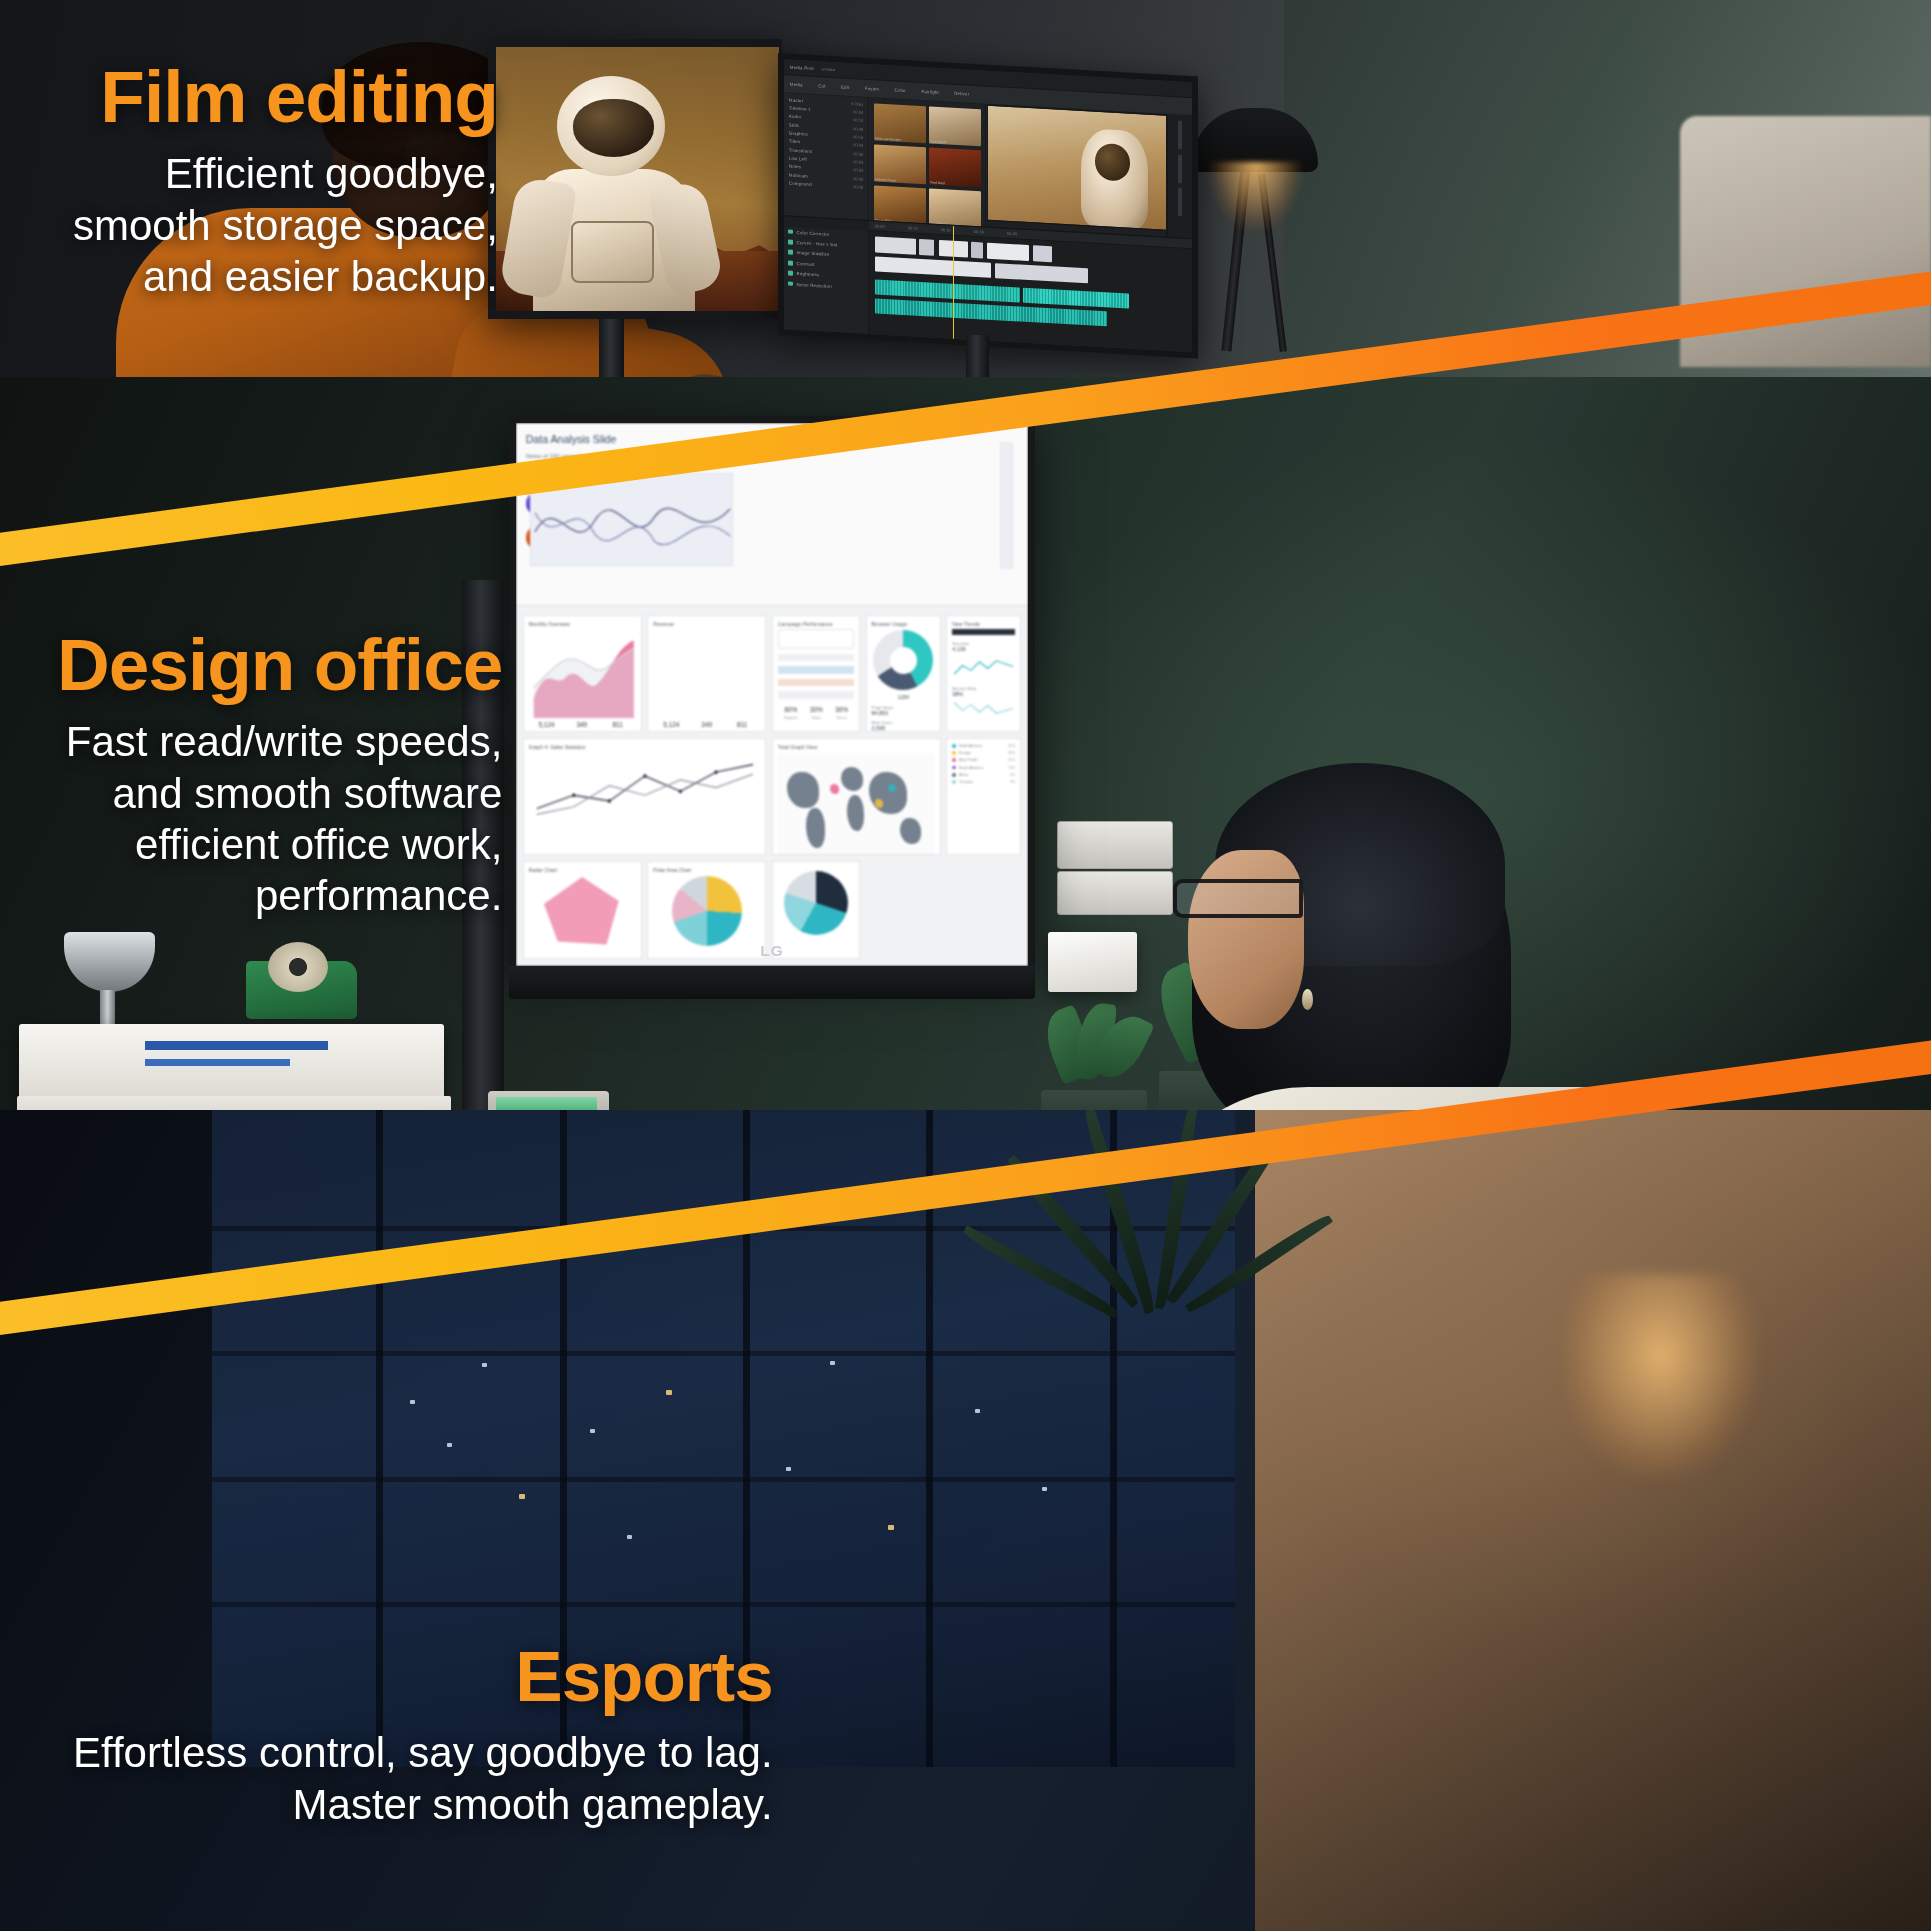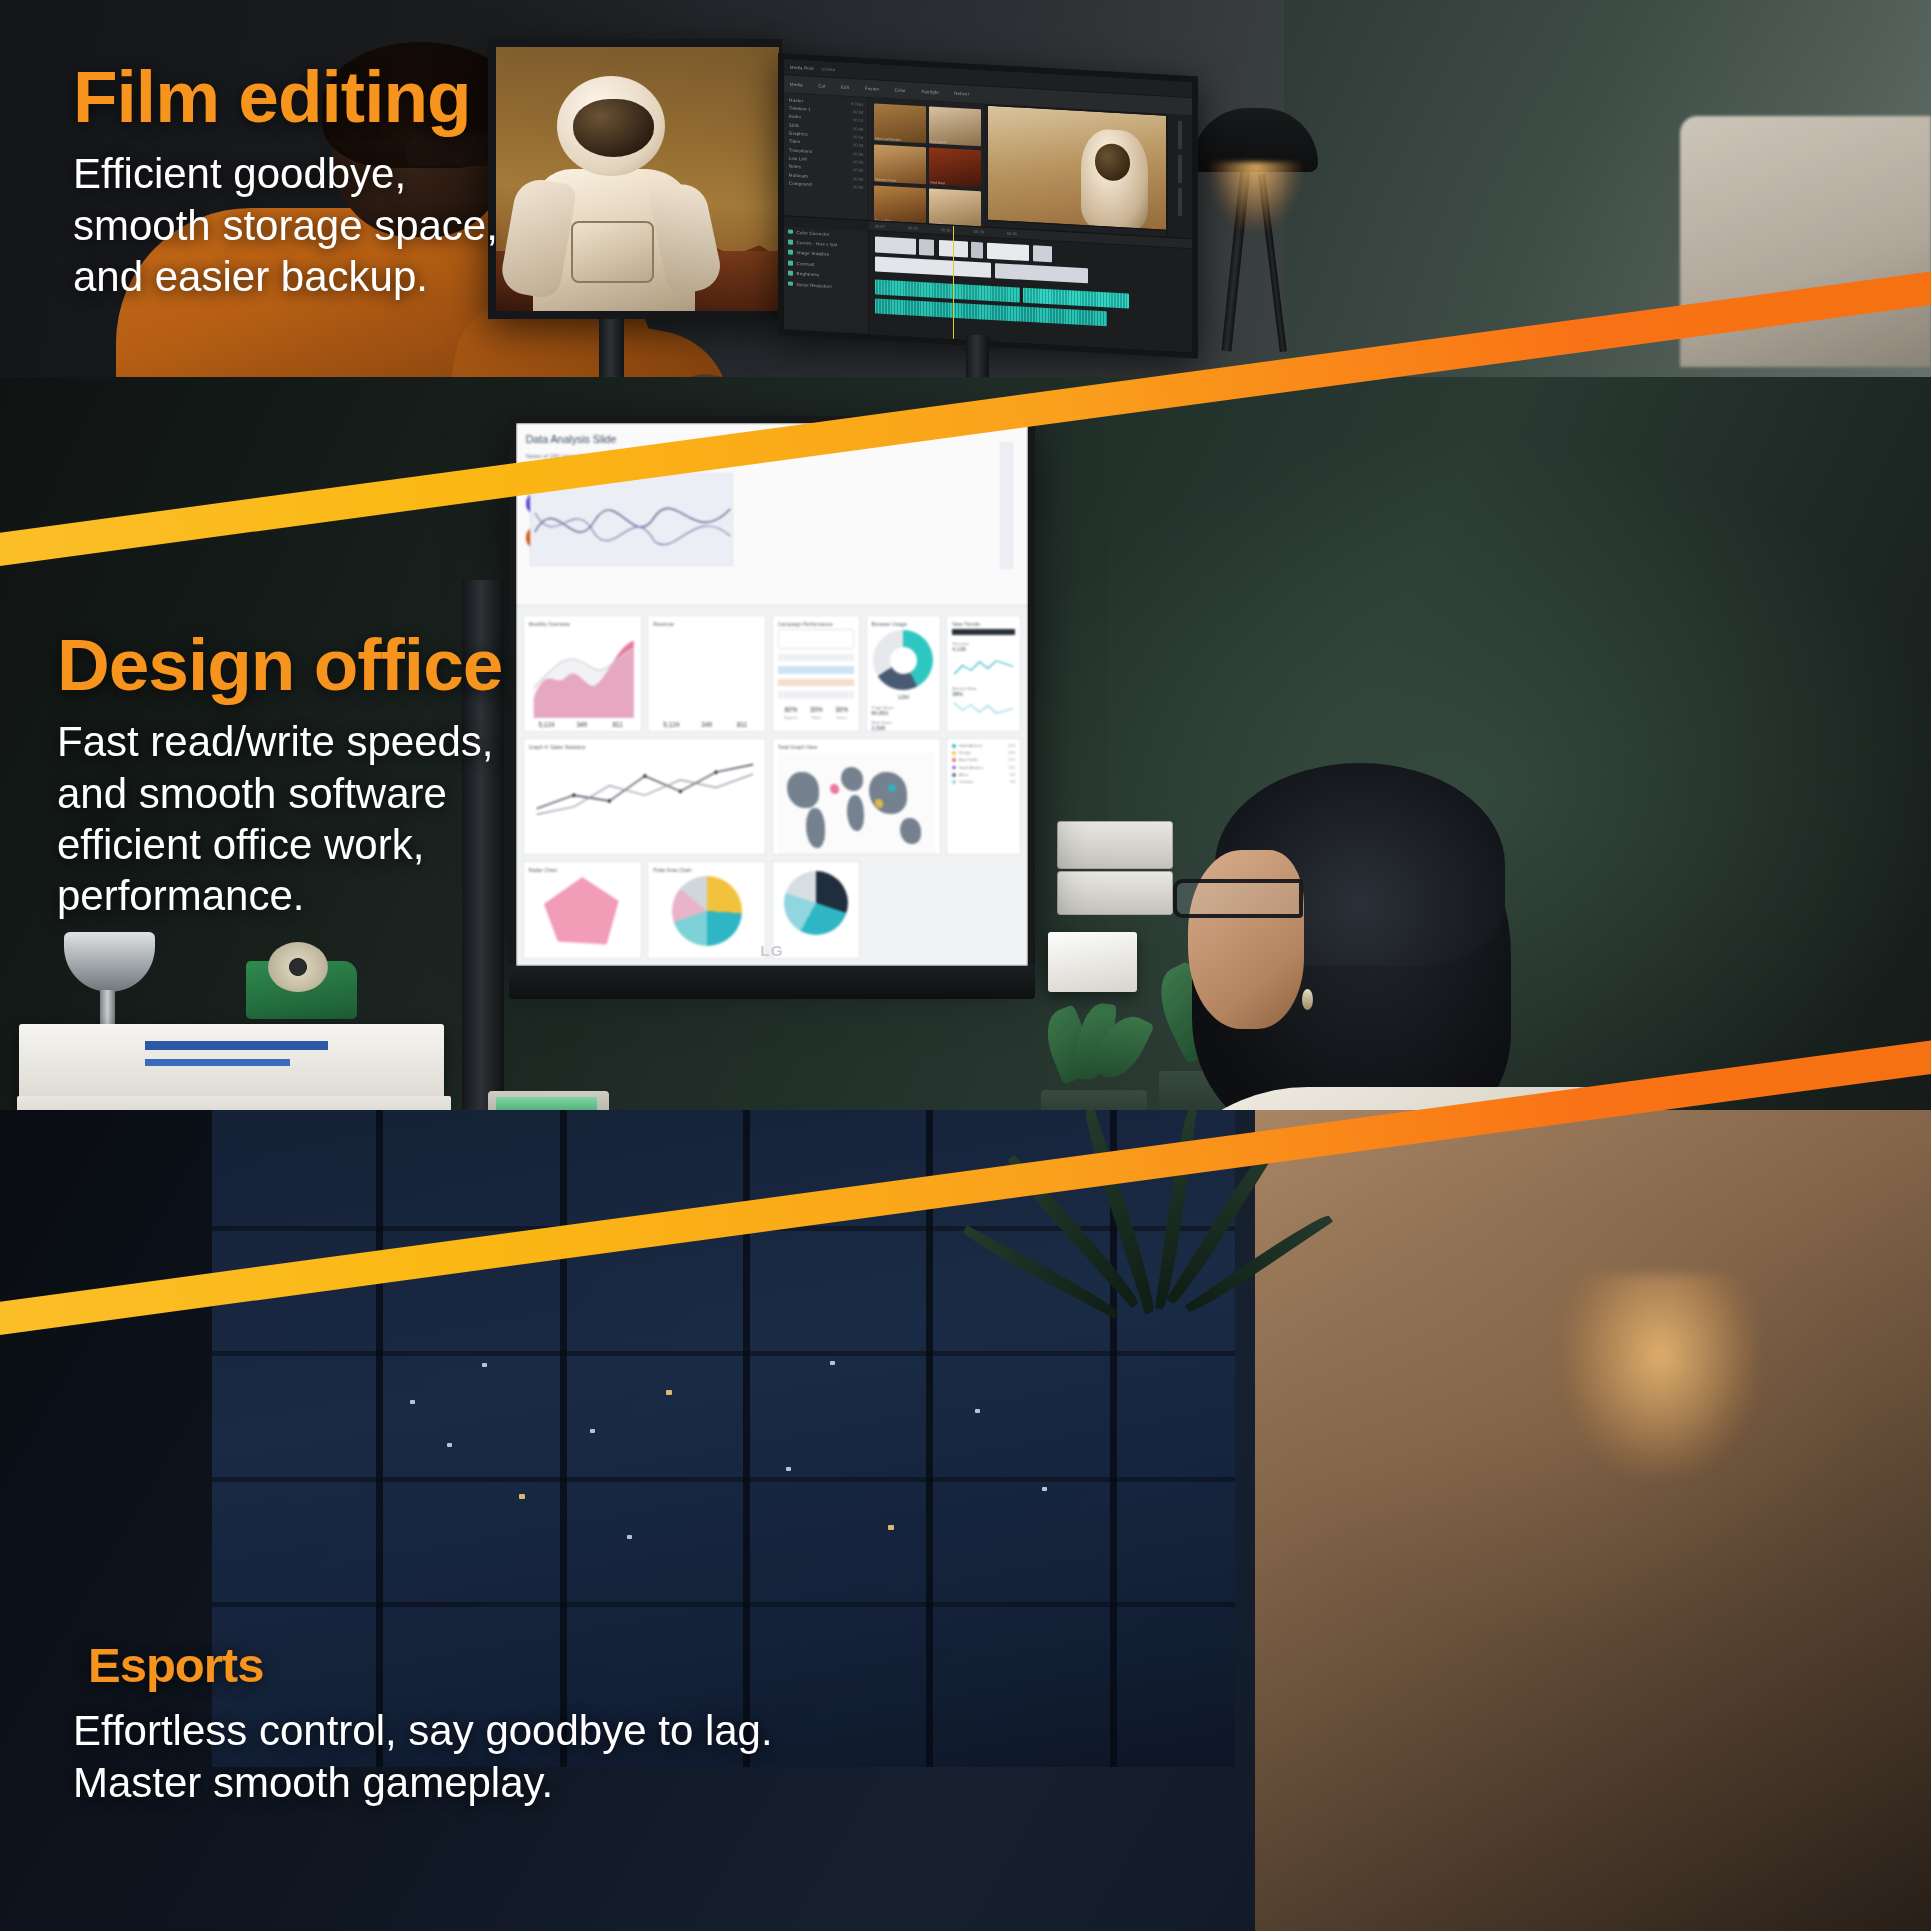--- a/index.html
+++ b/index.html
@@ -459,33 +459,33 @@
   
   .divider {
     position:absolute; left:-116px; width:2182px; height:33px;
     background:linear-gradient(90deg,#FBC02D 0%,#FBB814 26%,#FAA01C 54%,#F97316 78%,#F4700F 100%);
     z-index:40;
   }
   #divider-1 { top:401px; transform:rotate(-7.7deg); }
   #divider-2 { top:1170px; transform:rotate(-7.7deg); }
 
   
-  .textblock { position:absolute; z-index:60; }
+  .textblock { position:absolute; z-index:60;text-align:right; }
   .heading {
     color:#F7941E; font-size:73px; line-height:1.0; font-weight:700;
     letter-spacing:-1px; text-shadow:0 2.9px 15.4px rgba(0,0,0,.65);
   }
   .body {
     color:#ffffff; font-size:42px; line-height:1.22; font-weight:400;
     margin-top:15.4px; text-shadow:0 1.9px 13.5px rgba(0,0,0,.8);
   }
   #tb-film { left:73px; top:60px; }
   #tb-design { left:57px; top:628px; }
   #tb-esports { left:73px; top:1641px; }
-  #tb-esports .heading { font-size:49px;margin-left:15px; }
+  #tb-esports .heading { font-size:71px;margin-left:15px; }
   #tb-esports .body { font-size:42px; }
 
   
   #vignette {
     position:absolute; inset:0; z-index:50; pointer-events:none;
     background:radial-gradient(ellipse 150% 120% at 50% 50%, transparent 55%, rgba(0,0,0,.28) 100%);
   }
 </style>
 </head>
 <body>

